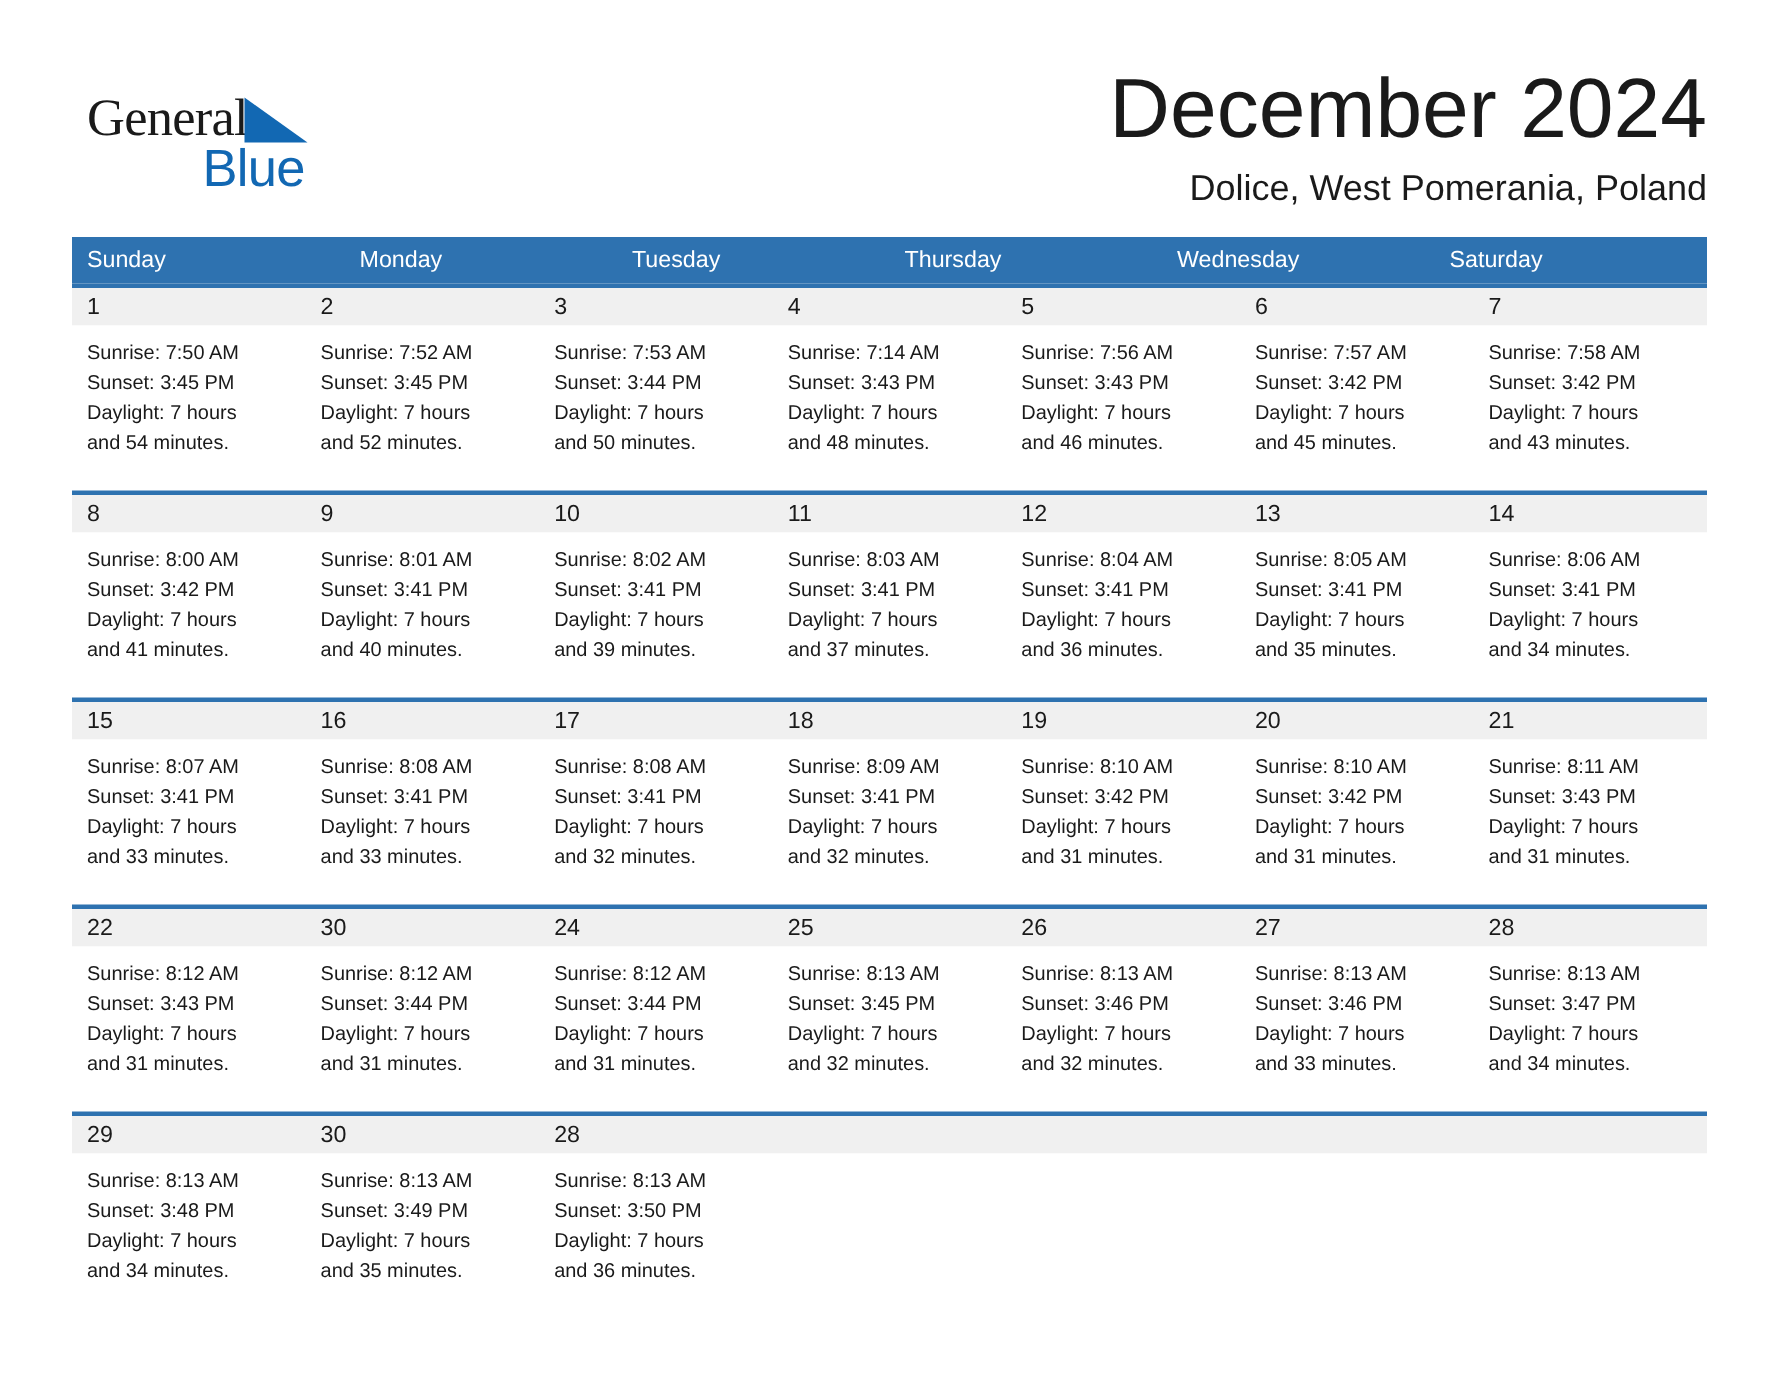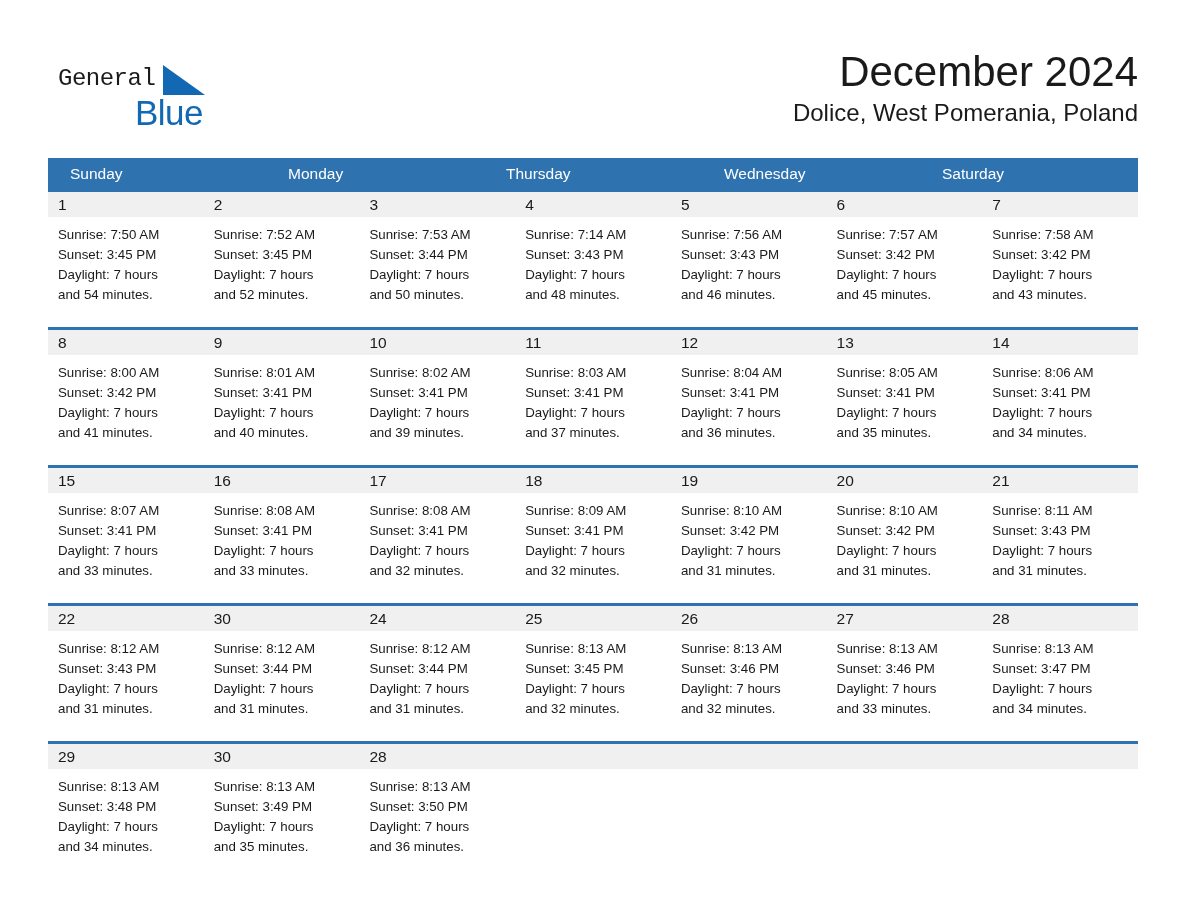--- a/index.html
+++ b/index.html
@@ -30,25 +30,25 @@
     position: absolute;
     left: 10px;
     top: 4px;
     width: 300px;
     height: 90px;
   }
   .logo-general {
     position: absolute;
     left: 0;
     top: 9px;
-    font-size: 24px;
+    font-size: 35px;
     line-height: 40px;
     color: #1a1a1a;
     letter-spacing: -0.5px;
-    font-family: Liberation Mono, monospace;
+    font-family: Liberation Serif, serif;
   }
   .logo-triangle {
     position: absolute;
     left: 105px;
     top: 15px;
     width: 0;
     height: 0;
     border-left: 42px solid #1268b3;
     border-top: 30px solid transparent;
   }
@@ -64,27 +64,28 @@
   }
 
   .title-block {
     position: absolute;
     right: 0;
     top: 0;
     text-align: right;
     width: 720px;
   }
   .cal-title {
-    font-size: 42px;
+    font-size: 56px;
     line-height: 52px;
     font-weight: normal;
     color: #1a1a1a;
     letter-spacing: 0px;
   }
   .cal-subtitle {
+    margin-top: 13px;
     font-size: 24px;
     line-height: 30px;
     font-weight: normal;
     color: #1a1a1a;
   }
 
   
   .calendar {
     position: absolute;
     left: 48px;
@@ -96,21 +97,21 @@
     width: 1090px;
     height: 31px;
     background: #2e72b0;
   }
   .weekday {
     flex: 1 1 0;
     min-width: 0;
     color: #ffffff;
     font-size: 15.5px;
     line-height: 31px;
-    padding-left: 22px;
+    padding-left: 10px;
     white-space: nowrap;
   }
 
   .week {
     width: 1090px;
     border-top: 3px solid #2e72b0;
   }
   .week:first-of-type { border-top: none; }
 
   .daynum-row {
@@ -162,20 +163,21 @@
       <div class="cal-subtitle">Dolice, West Pomerania, Poland</div>
     </div>
 
   </div>
 
   <div class="calendar">
 
     <div class="weekday-row">
       <div class="weekday">Sunday</div>
       <div class="weekday">Monday</div>
+      <div class="weekday">Tuesday</div>
       <div class="weekday">Thursday</div>
       <div class="weekday">Wednesday</div>
       <div class="weekday">Saturday</div>
     </div>
 
     <div class="week">
       <div class="daynum-row">
         <div class="daynum">1</div>
         <div class="daynum">2</div>
         <div class="daynum">3</div>

